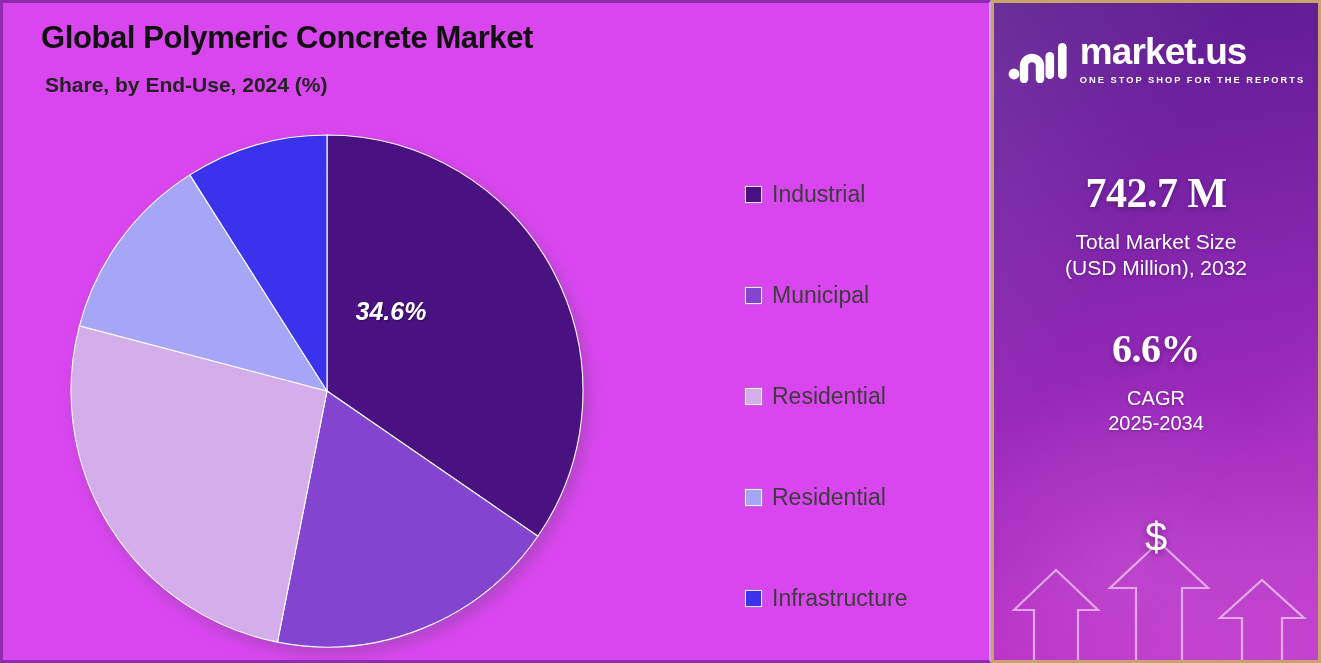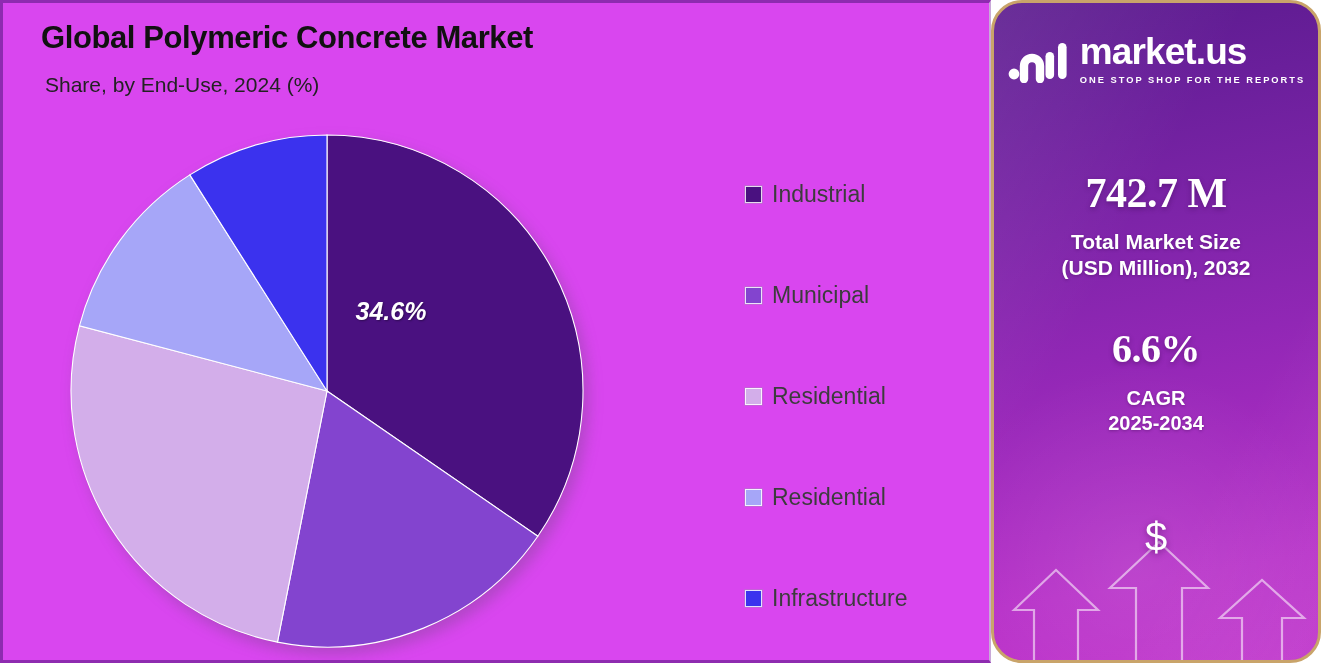--- a/index.html
+++ b/index.html
@@ -35,21 +35,21 @@
     font-size: 31px;
     font-weight: 700;
     letter-spacing: -0.4px;
     color: #111111;
     white-space: nowrap;
   }
   #chart-subtitle {
     position: absolute;
     left: 42px; top: 70px;
     font-size: 21px;
-    font-weight: 400;
+    font-weight: 700;
     color: #222222;
     white-space: nowrap;
   }
 
   
   #pie-wrap {
     position: absolute;
     left: 66px; top: 130px;
     width: 516px; height: 516px;
   }
@@ -116,21 +116,20 @@
     border-left: 3px solid #c9a46a;
     background:
       linear-gradient(170deg,
         #5b1b8e 0%,
         #6a1f9b 16%,
         #7d24a8 34%,
         #9127b5 52%,
         #a62bc0 70%,
         #b730c8 85%,
         #bf33cb 100%);
-    border-radius: 31px;
   }
   #brand-panel::before {
     
     content: "";
     position: absolute; inset: 0;
     background:
       linear-gradient(118deg, rgba(255,255,255,0.09) 0%, rgba(255,255,255,0) 38%),
       linear-gradient(-62deg, rgba(255,255,255,0.07) 4%, rgba(255,255,255,0) 30%),
       radial-gradient(circle at 44% 86%, rgba(255,255,255,0.10) 0%, rgba(255,255,255,0) 34%);
     pointer-events: none;
@@ -174,21 +173,21 @@
     font-size: 42px;
     font-weight: 700;
     color: #ffffff;
     letter-spacing: -0.5px;
     line-height: 1.05;
     text-shadow: 0 2px 5px rgba(60,10,80,0.45);
     font-family: Liberation Serif, serif;
   }
   .stat-caption {
     font-size: 21px;
-    font-weight: 700;
+    font-weight: 400;
     color: #ffffff;
     line-height: 1.22;
     margin-top: 14px;
     text-shadow: 0 1px 3px rgba(60,10,80,0.4);
   }
   #stat-block-2 { margin-top: 48px; }
   #stat-block-2 .stat-value { font-size: 40px; }
   #stat-block-2 .stat-caption { font-size: 20px; margin-top: 16px; }
 
   #brand-graphic {

